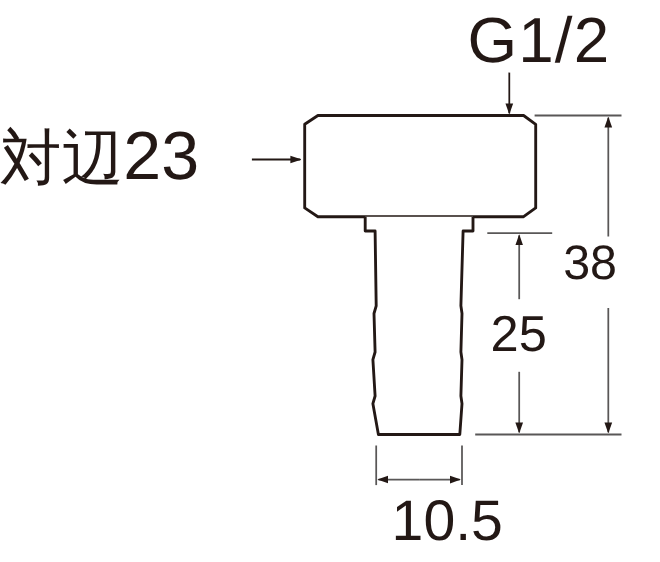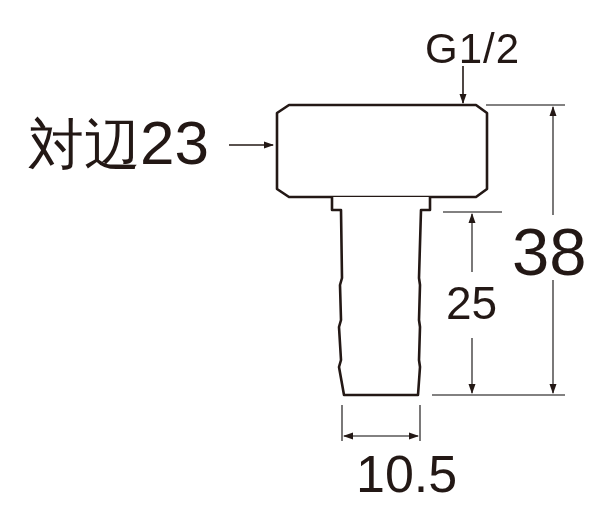--- a/index.html
+++ b/index.html
@@ -5,23 +5,23 @@
     html, body { margin: 0; padding: 0; background: #ffffff; }
     body { width: 600px; height: 511px; overflow: hidden; position: relative; }
     #canvas { position: absolute; left: 0; top: 0; width: 600px; height: 511px; }
     .label {
       position: absolute;
       font-family: "Liberation Sans", "DejaVu Sans", sans-serif;
       color: #231815;
       line-height: 1;
       white-space: nowrap;
     }
-    .lbl-thread { left: 425px; top: 8px; font-size: 42px; letter-spacing: 1px; margin-top: 20px; }
-    .lbl-flat { left: 0px; top: 112px; font-size: 62px; padding-left: 28px; }
-    .lbl-38 { left: 512px; top: 218px; font-size: 67px; }
+    .lbl-thread { left: 425px; top: 8px; font-size: 58px; letter-spacing: 1px; }
+    .lbl-flat { left: 0px; top: 112px; font-size: 62px; }
+    .lbl-38 { left: 512px; top: 218px; font-size: 44px; }
     .lbl-25 { left: 446px; top: 280px; font-size: 46px; background: #fff; }
     .lbl-105 { left: 356px; top: 448px; font-size: 52px; }
     .lbl-flat .jp { font-family: "DejaVu Sans", sans-serif; font-size: 56px; }
   </style>
 </head>
 <body>
 
 <svg id="canvas" width="600" height="511" viewBox="0 0 600 511" xmlns="http://www.w3.org/2000/svg">
   <defs>
     <marker id="arrow" markerWidth="10" markerHeight="10" refX="9" refY="5" orient="auto" markerUnits="userSpaceOnUse">

